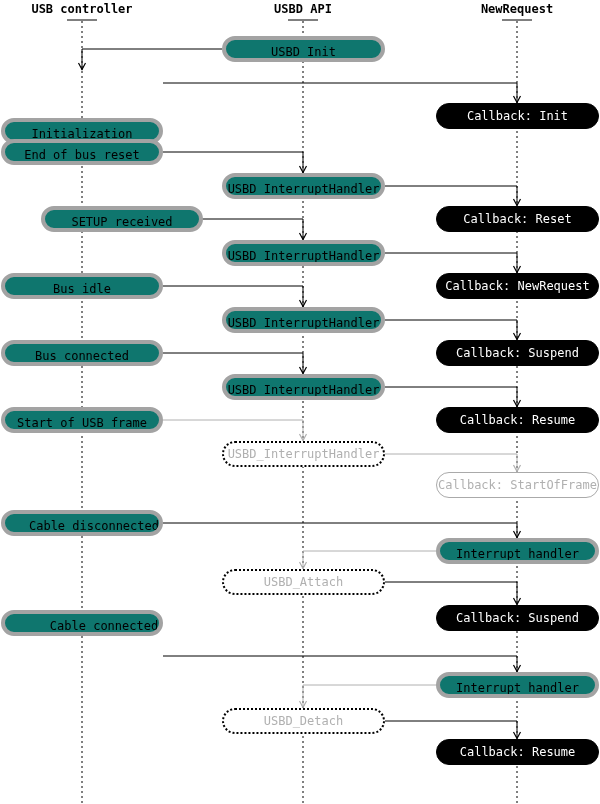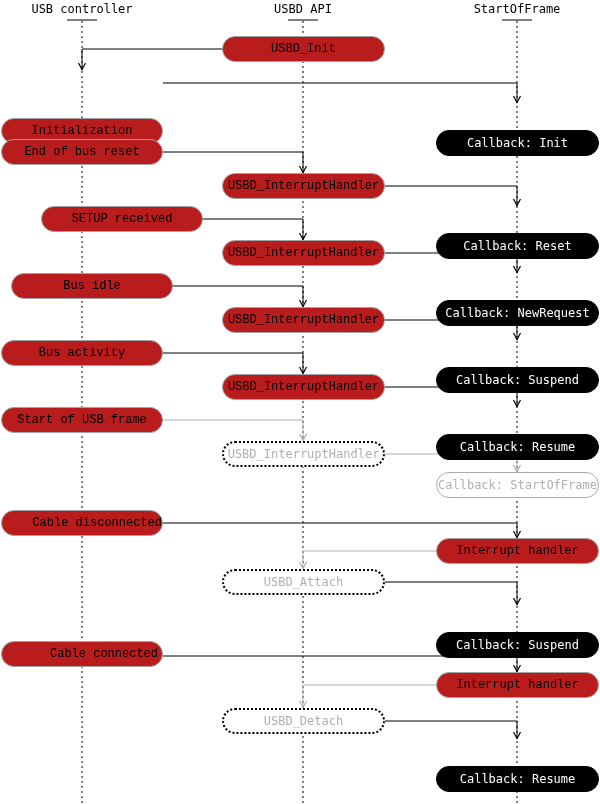--- a/index.html
+++ b/index.html
@@ -3,29 +3,29 @@
 <meta charset="utf-8">
 <style>
   html,body { margin:0; padding:0; background:#ffffff; }
   #canvas {
     position:relative; width:600px; height:804px; background:#ffffff;
     font-family:"DejaVu Sans Mono", monospace; overflow:hidden;
   }
   #lines-layer { position:absolute; left:0; top:0; }
   .col-header {
     position:absolute; top:2px; transform:translateX(-50%);
-    font-size:12px; color:#000; white-space:nowrap;
+    font-size:12px; color:#000; white-space:nowrap;font-weight:bold;
   }
   .node {
     position:absolute; height:26px; line-height:24px; border-radius:13px;
     text-align:center; font-size:12px; box-sizing:border-box;
     white-space:nowrap; overflow:hidden;
   }
-  .node.plain  { background:#b91c1c; border:1px solid #a3a3a3; color:#000000;font-family:Liberation Mono, monospace; }
-  .node.filled { background:#000000; border:1px solid #000000; color:#ffffff;margin-top:27px; }
+  .node.plain  { background:#0f766e; border:4px solid #a3a3a3; color:#000000; }
+  .node.filled { background:#000000; border:1px solid #000000; color:#ffffff; }
   .node.dotted { background:#ffffff; border:2px dotted #000000; color:#b0b0b0; line-height:22px; }
   .node.ghost  { background:#ffffff; border:1px solid #aaaaaa; color:#b0b0b0; }
 </style>
 </head>
 <body>
 
 <div id="canvas">
   <svg id="lines-layer" width="600" height="804" viewBox="0 0 600 804" xmlns="http://www.w3.org/2000/svg">
       <line x1="82" y1="21" x2="82" y2="804" stroke="#000000" stroke-width="1" stroke-dasharray="2,3"></line>
       <line x1="67" y1="20" x2="97" y2="20" stroke="#000000" stroke-width="1"></line>
@@ -66,41 +66,41 @@
       <path d="M 163 656 H 517 V 672" stroke="#000000" stroke-width="1" fill="none"></path>
       <path d="M 513.5 665 L 517 671.5 L 520.5 665" stroke="#000000" stroke-width="1.2" fill="none"></path>
       <path d="M 436 685 H 303 V 708" stroke="#b0b0b0" stroke-width="1" fill="none"></path>
       <path d="M 299.5 701 L 303 707.5 L 306.5 701" stroke="#b0b0b0" stroke-width="1.2" fill="none"></path>
       <path d="M 385 721 H 517 V 739" stroke="#000000" stroke-width="1" fill="none"></path>
       <path d="M 513.5 732 L 517 738.5 L 520.5 732" stroke="#000000" stroke-width="1.2" fill="none"></path>
     </svg>
   <div id="nodes-layer">
       <div class="col-header" style="left: 82px;">USB controller</div>
       <div class="col-header" style="left: 303px;">USBD API</div>
-      <div class="col-header" style="left: 517px;">StartOfFrame</div>
+      <div class="col-header" style="left: 517px;">NewRequest</div>
       <div class="node plain" style="left: 222px; top: 36px; width: 163px;">USBD_Init</div>
       <div class="node plain" style="left: 1px; top: 70px; width: 162px; margin-top: 48px;">Initialization</div>
       <div class="node filled" style="left: 436px; top: 103px; width: 163px;">Callback: Init</div>
       <div class="node plain" style="left: 1px; top: 139px; width: 162px;">End of bus reset</div>
       <div class="node plain" style="left: 222px; top: 173px; width: 163px;">USBD_InterruptHandler</div>
       <div class="node plain" style="left: 1px; top: 206px; width: 162px; margin-left: 40px;">SETUP received</div>
       <div class="node filled" style="left: 436px; top: 206px; width: 163px;">Callback: Reset</div>
       <div class="node plain" style="left: 222px; top: 240px; width: 163px;">USBD_InterruptHandler</div>
-      <div class="node plain" style="left: 11px; top: 273px; width: 162px;">Bus idle</div>
+      <div class="node plain" style="left: 1px; top: 273px; width: 162px;">Bus idle</div>
       <div class="node filled" style="left: 436px; top: 273px; width: 163px;">Callback: NewRequest</div>
       <div class="node plain" style="left: 222px; top: 307px; width: 163px;">USBD_InterruptHandler</div>
-      <div class="node plain" style="left: 1px; top: 340px; width: 162px;">Bus activity</div>
+      <div class="node plain" style="left: 1px; top: 340px; width: 162px;">Bus connected</div>
       <div class="node filled" style="left: 436px; top: 340px; width: 163px;">Callback: Suspend</div>
       <div class="node plain" style="left: 222px; top: 374px; width: 163px;">USBD_InterruptHandler</div>
       <div class="node plain" style="left: 1px; top: 407px; width: 162px;">Start of USB frame</div>
       <div class="node filled" style="left: 436px; top: 407px; width: 163px;">Callback: Resume</div>
       <div class="node dotted" style="left: 222px; top: 441px; width: 163px;">USBD_InterruptHandler</div>
       <div class="node ghost" style="left: 436px; top: 472px; width: 163px;">Callback: StartOfFrame</div>
       <div class="node plain" style="left: 1px; top: 510px; width: 162px; text-align: right;">Cable disconnected</div>
       <div class="node plain" style="left: 436px; top: 538px; width: 163px;">Interrupt handler</div>
       <div class="node dotted" style="left: 222px; top: 569px; width: 163px;">USBD_Attach</div>
       <div class="node filled" style="left: 436px; top: 605px; width: 163px;">Callback: Suspend</div>
-      <div class="node plain" style="left: 1px; top: 641px; width: 162px; padding-left: 44px;">Cable connected</div>
+      <div class="node plain" style="left: 1px; top: 610px; width: 162px; padding-left: 44px;">Cable connected</div>
       <div class="node plain" style="left: 436px; top: 672px; width: 163px;">Interrupt handler</div>
       <div class="node dotted" style="left: 222px; top: 708px; width: 163px;">USBD_Detach</div>
       <div class="node filled" style="left: 436px; top: 739px; width: 163px;">Callback: Resume</div>
     </div>
 </div>
 
 </body></html>

